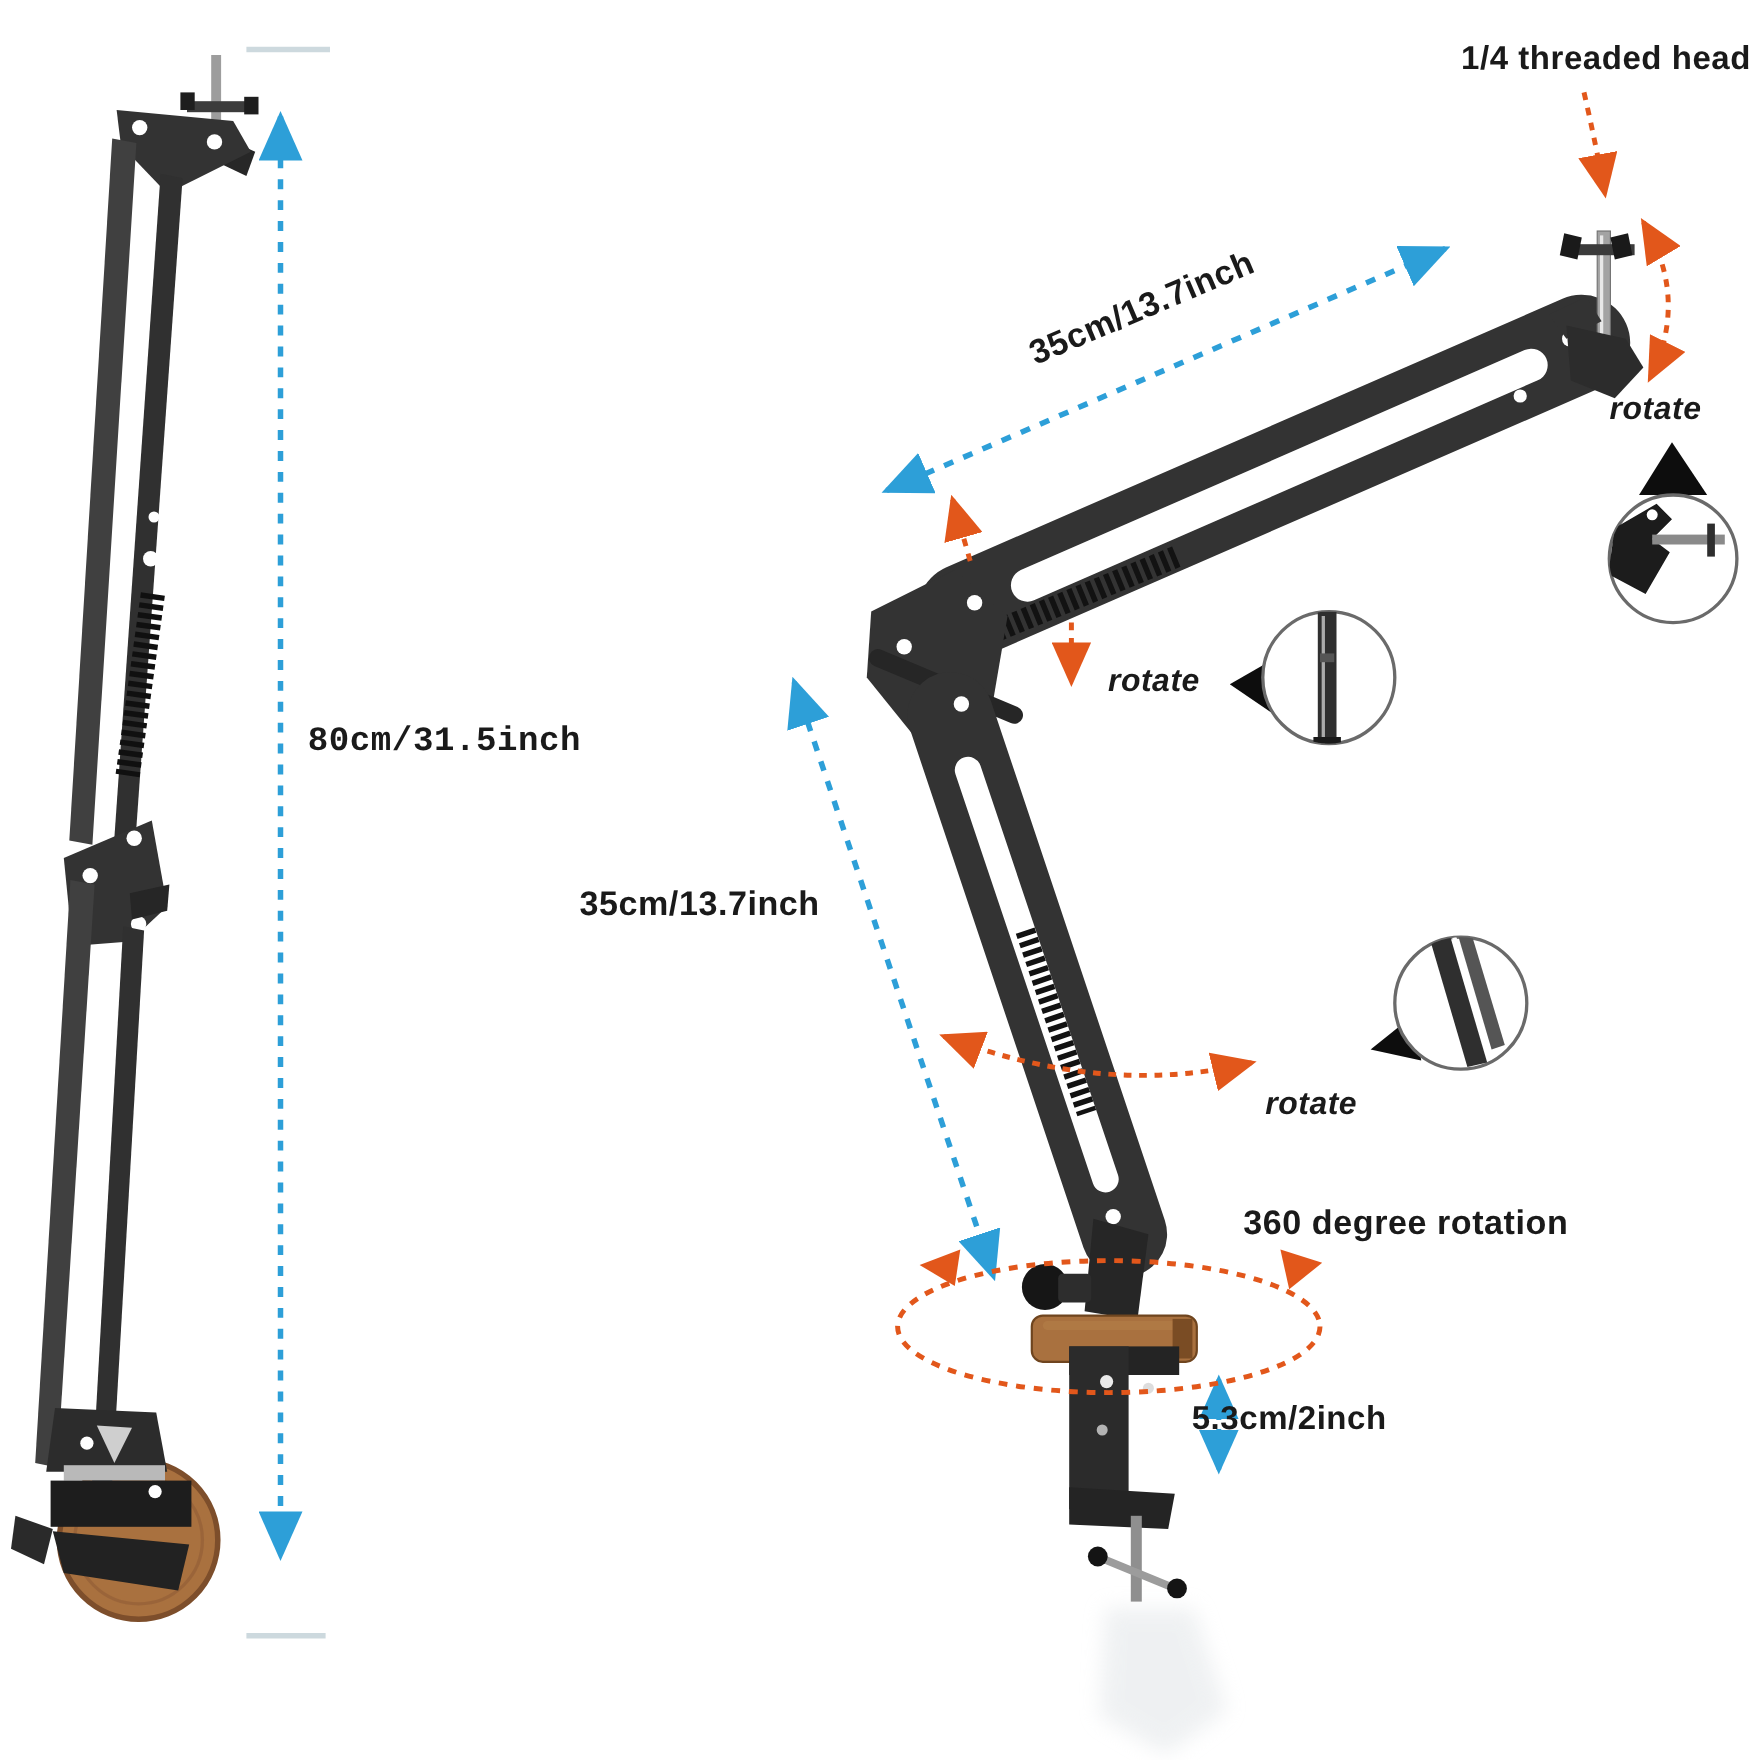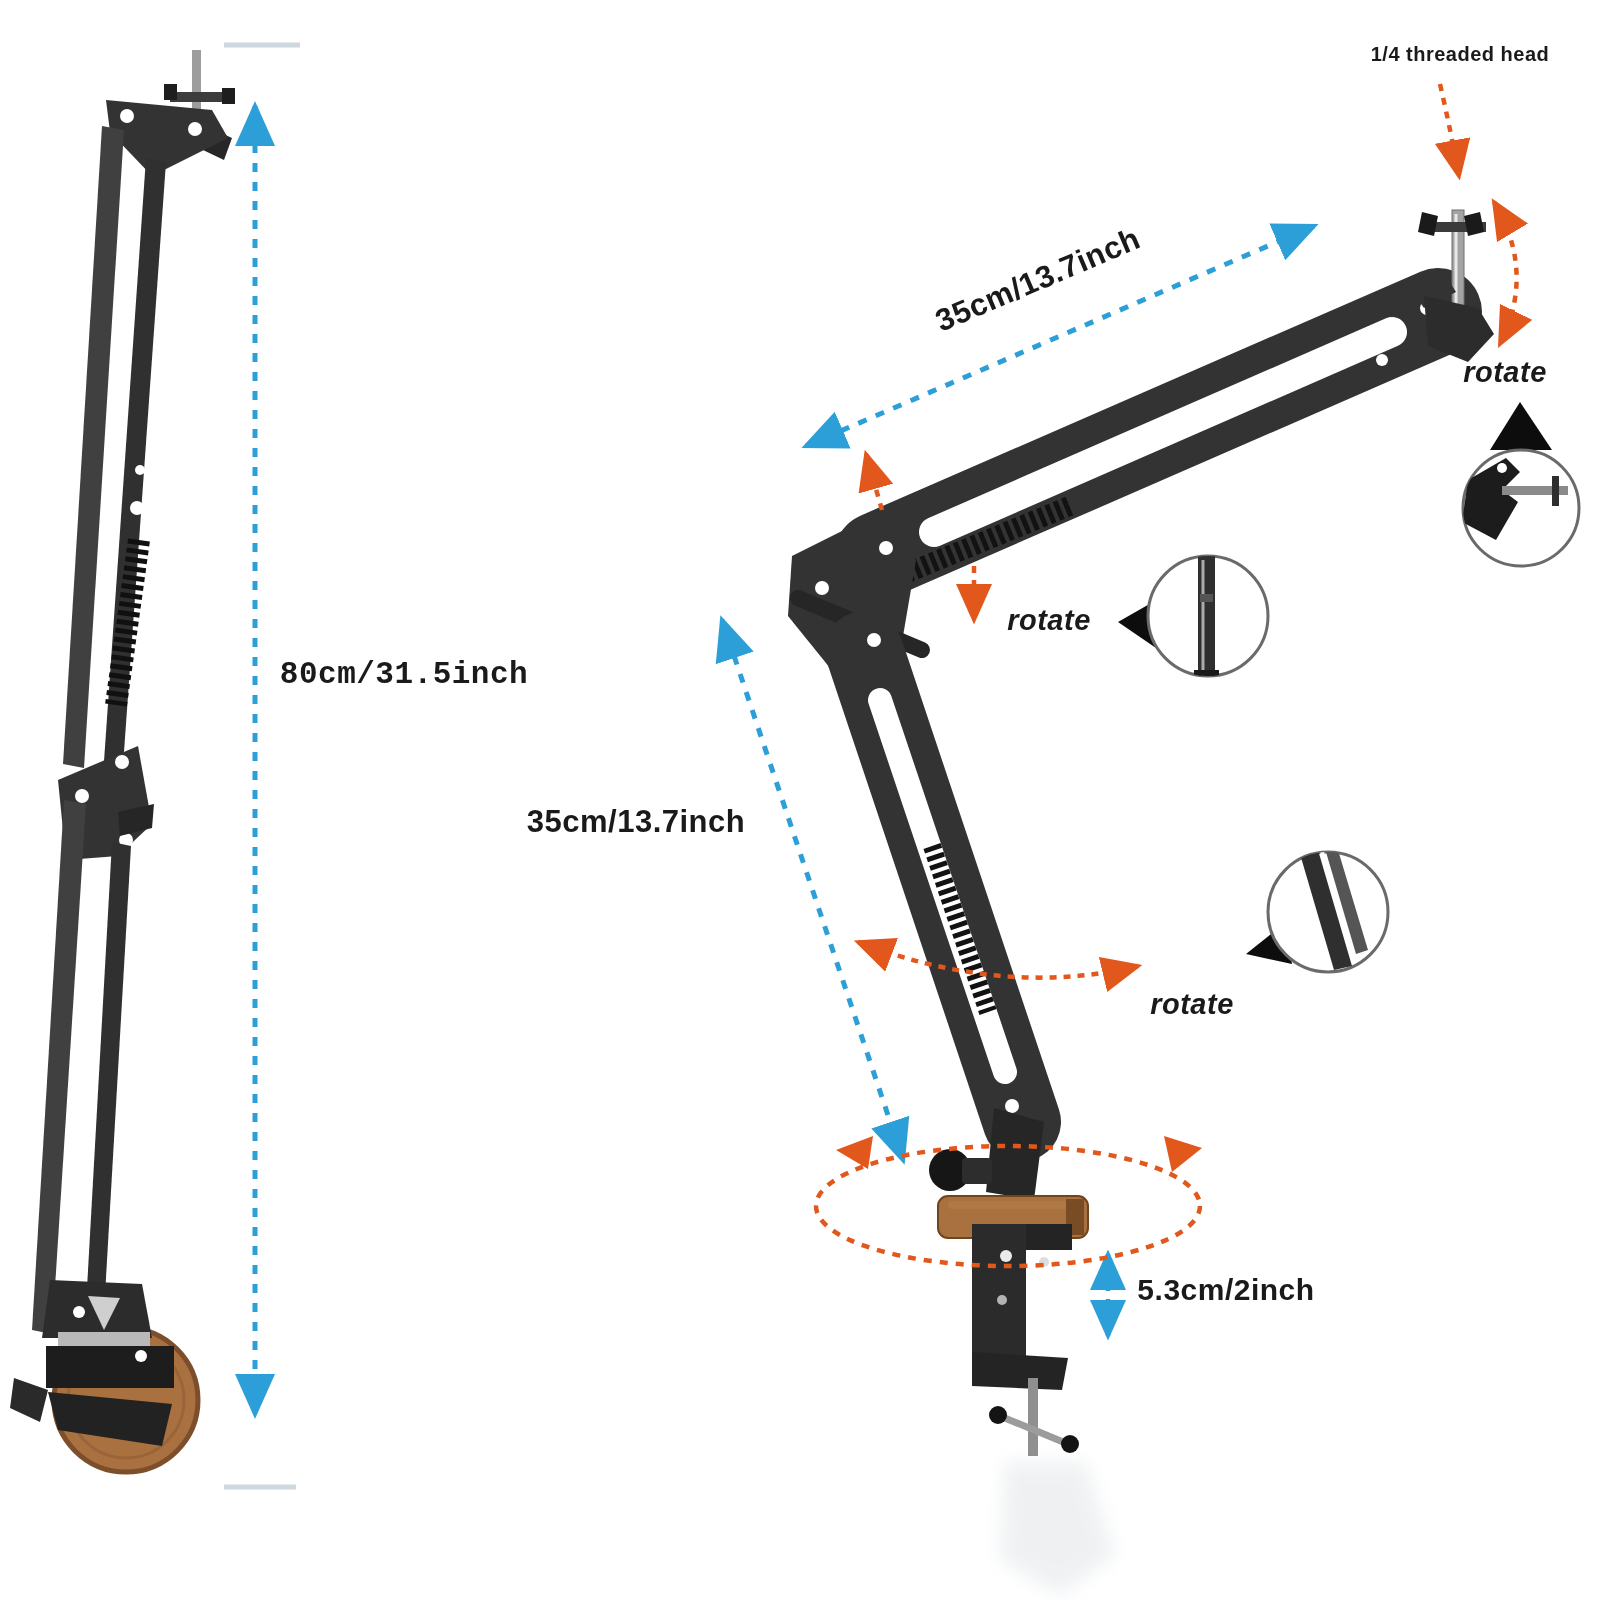--- a/index.html
+++ b/index.html
@@ -194,22 +194,23 @@
     <polygon points="1246,954 1286,922 1292,964" fill="#0d0d0d"></polygon>
     <circle cx="1328" cy="912" r="60" fill="#fff" stroke="#6a6a6a" stroke-width="3"></circle>
     <g clip-path="url(#c3clip)">
       <polygon points="1300,854 1318,850 1352,966 1334,970" fill="#2f2f2f"></polygon>
       <polygon points="1326,852 1338,850 1368,950 1356,954" fill="#555"></polygon>
       <line x1="1322" y1="852" x2="1354" y2="962" stroke="#fff" stroke-width="4"></line>
     </g>
   </g>
 </svg>
 
-<div class="lbl" style="left:1460px;top:54px;font-size:20px;">1/4 threaded head</div>
+<div class="lbl" style="left:1460px;top:54px;font-size:30px;">1/4 threaded head</div>
 <div class="lbl rot" style="left:1038px;top:280px;">35cm/13.7inch</div>
 <div class="lbl sm" style="left:1505px;top:372px;">rotate</div>
 <div class="lbl sm" style="left:1049px;top:620px;">rotate</div>
 <div class="lbl" style="left:404px;top:674px;font-family:Liberation Mono, monospace;">80cm/31.5inch</div>
 <div class="lbl" style="left:636px;top:822px;">35cm/13.7inch</div>
 <div class="lbl sm" style="left:1192px;top:1004px;">rotate</div>
-<div class="lbl" style="left:1226px;top:1290px;font-size:30px;">5.3cm/2inch</div>
+<div class="lbl" style="left:1278px;top:1112px;">360 degree rotation</div>
+<div class="lbl" style="left:1172px;top:1290px;font-size:30px;">5.3cm/2inch</div>
 
 </div>
 
 </body></html>

